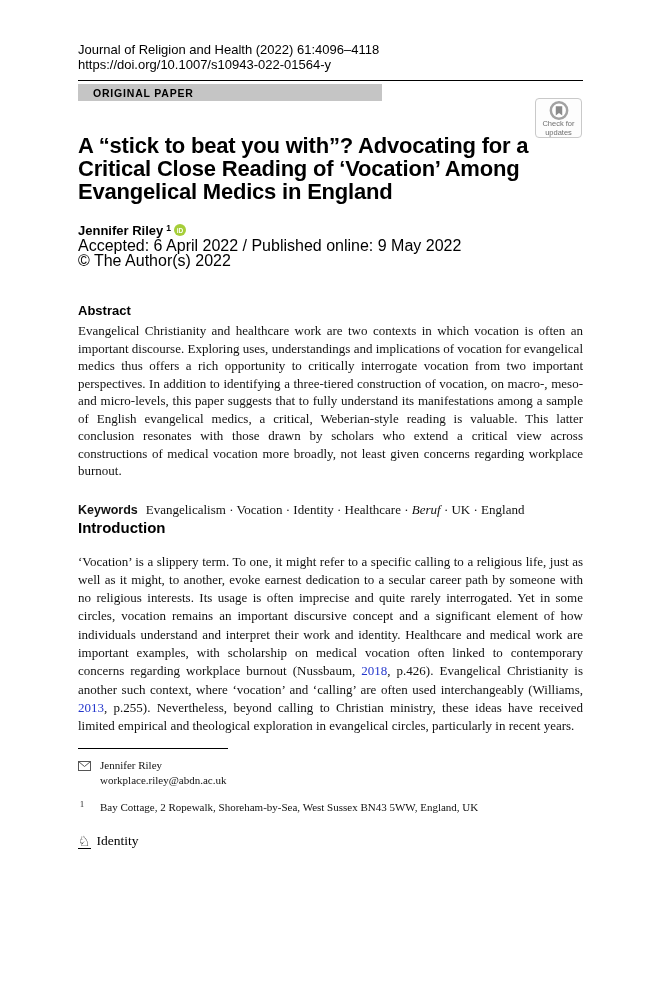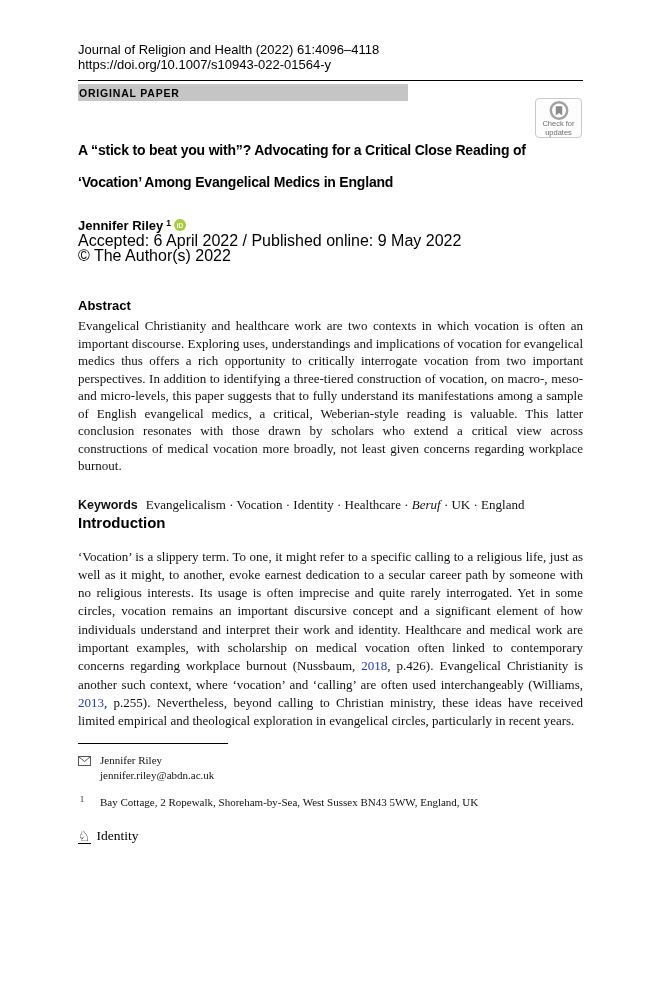--- a/index.html
+++ b/index.html
@@ -23,22 +23,22 @@
 
   
   .journal-line, .doi-line{
     font-family:"Liberation Sans", sans-serif;
     font-size:13px;line-height:15px;color:#000;
   }
   .header-rule{
     margin-top:8px;height:0;border-top:1.6px solid #000;
   }
   .type-bar{
-    margin-top:3px;width:330px;height:17px;background:var(--bar_gray);
-    display:flex;align-items:center;padding-left:1px;
+    margin-top:3px;width:304px;height:17px;background:var(--bar_gray);
+    display:flex;align-items:center;padding-left:15px;
   }
   .type-bar span{
     font-family:"Liberation Sans", sans-serif;font-weight:bold;
     font-size:10.5px;letter-spacing:0.8px;color:#000;
   }
 
   
   .check-badge{
     position:absolute;top:98px;right:78px;width:47px;height:40px;
     border:1px solid var(--badge_border);border-radius:4px;background:#fdfdfd;
@@ -47,21 +47,21 @@
   }
   .check-badge .cb-text{
     font-family:"Liberation Sans", sans-serif;font-size:7.5px;line-height:8.5px;
     color:var(--badge_text);text-align:center;
   }
 
   
   .article-title{
     margin-top:33px;
     font-family:"Liberation Sans", sans-serif;font-weight:bold;
-    font-size:14px;line-height:32px;letter-spacing:-0.2px;color:#000;
+    font-size:22px;line-height:23px;letter-spacing:-0.2px;color:#000;
     max-width:505px;
   }
   .author-line{
     margin-top:20px;display:flex;align-items:flex-start;gap:3px;
     font-family:"Liberation Sans", sans-serif;font-weight:bold;font-size:13px;color:#000;
   }
   .author-line sup{font-size:8.5px;line-height:1;margin-top:1px;}
   .orcid-icon{
     width:12px;height:12px;border-radius:50%;background:var(--orcid_green);
     color:#fff;font-family:"Liberation Sans", sans-serif;font-weight:bold;
@@ -183,21 +183,21 @@
 
   <div class="correspondence">
     <span class="email-icon">
       <svg width="13" height="10" viewBox="0 0 13 10">
         <rect x="0.5" y="0.5" width="12" height="9" fill="none" stroke="#555" stroke-width="1"></rect>
         <path d="M0.5 0.5 L6.5 5.5 L12.5 0.5" fill="none" stroke="#555" stroke-width="1"></path>
       </svg>
     </span>
     <span>
       <div>Jennifer Riley</div>
-      <div class="corr-email">jennifer.riley@abdn.ac.uk</div>
+      <div class="corr-email">workplace.riley@abdn.ac.uk</div>
     </span>
   </div>
 
   <div class="affiliation">
     <span class="affil-sup">1</span>
     <span>Bay Cottage, 2 Ropewalk, Shoreham-by-Sea, West Sussex BN43 5WW, England, UK</span>
   </div>
 
   <div class="publisher-row">
     <span class="springer-glyph">♘</span>

